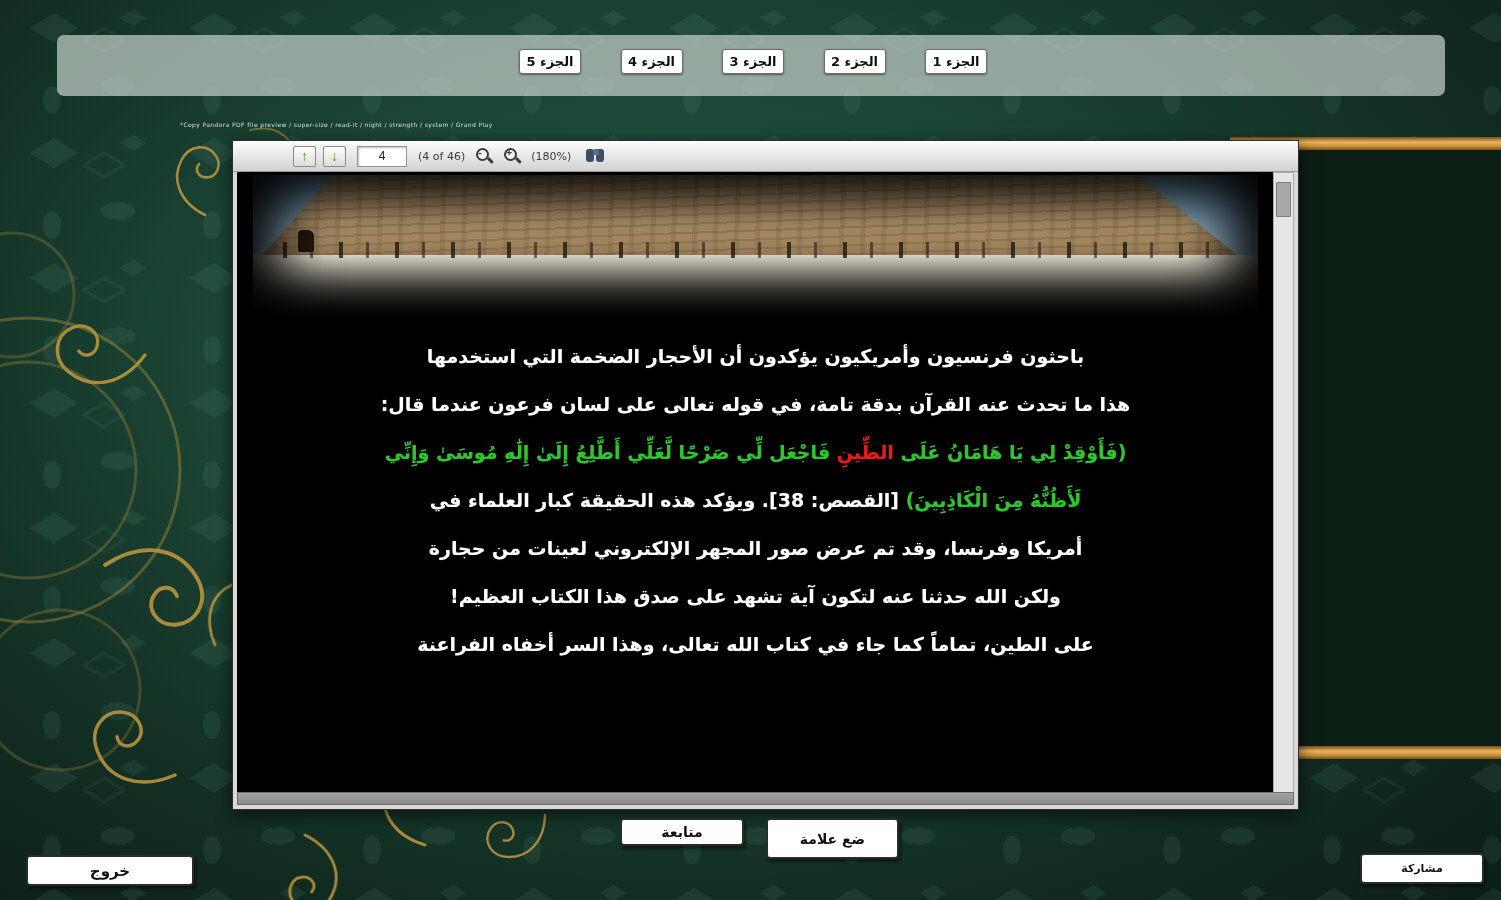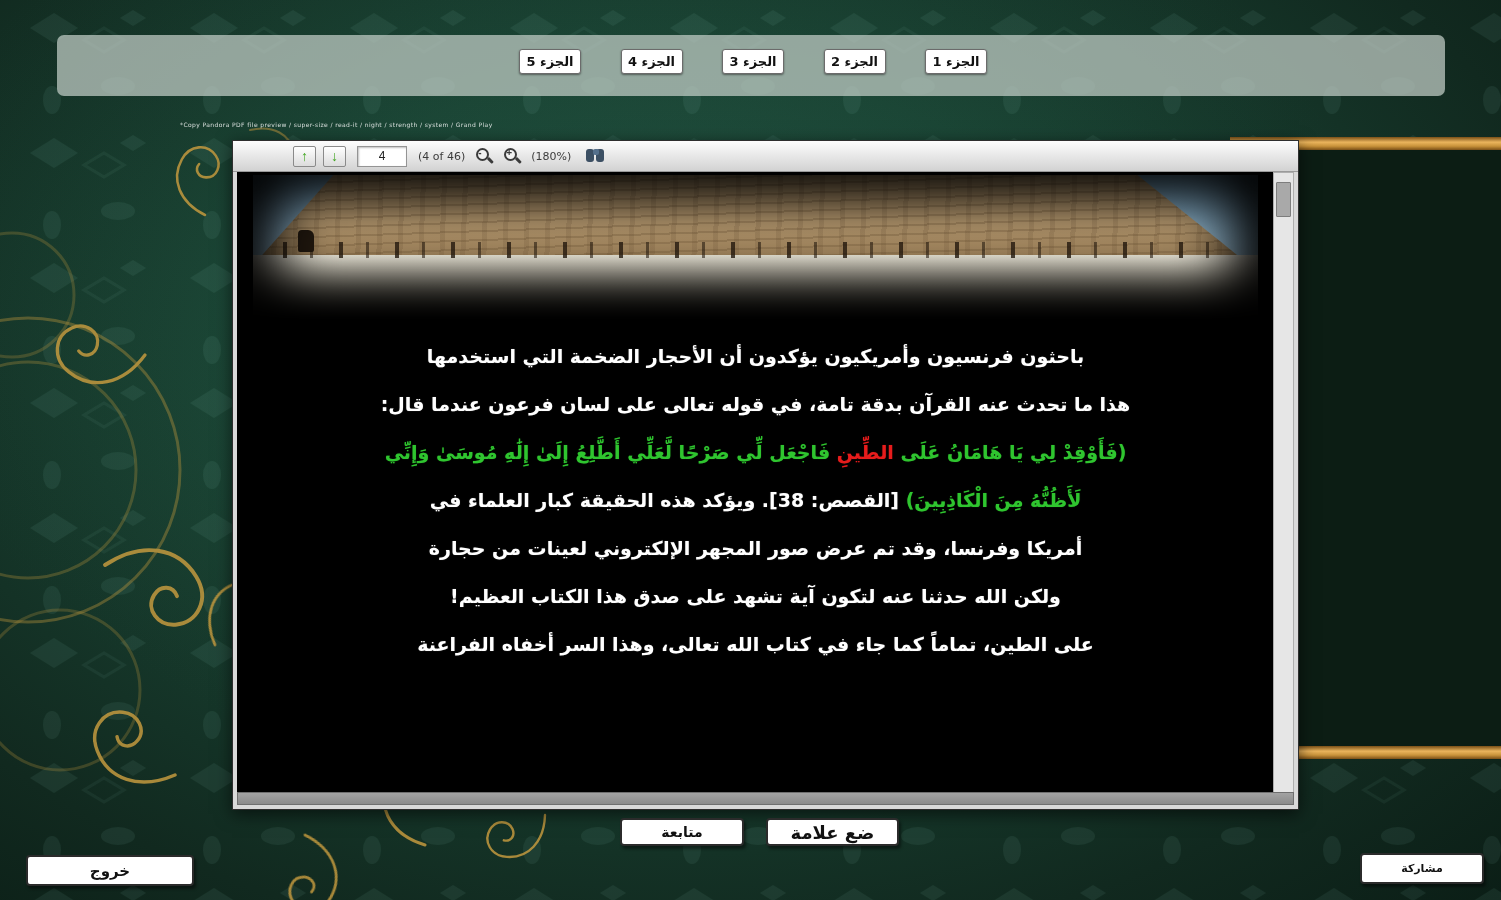--- a/index.html
+++ b/index.html
@@ -86,21 +86,21 @@
   .vthumb{position:absolute;left:2px;top:9px;width:13px;height:33px;background:#a9a9a9;
     border:1px solid #7d7d7d;border-radius:1px;}
   .hscroll{position:absolute;left:4px;right:4px;bottom:4px;height:11px;
     background:linear-gradient(#a3a3a3,#8b8b8b);border:1px solid #6f6f6f;}
 
   
   .footbtn{position:absolute;z-index:6;background:#fff;border:2px solid #2b2b2b;border-radius:4px;
     font-family:"DejaVu Sans",sans-serif;font-weight:bold;color:#111;cursor:pointer;
     box-shadow:2px 3px 3px rgba(0,0,0,.45);}
   #btn-continue{left:620px;top:818px;width:124px;height:28px;font-size:14px;}
-  #btn-bookmark{left:766px;top:818px;width:133px;height:28px;font-size:18px;}
+  #btn-bookmark{left:766px;top:818px;width:133px;height:41px;font-size:14px;}
   #btn-exit{left:26px;top:855px;width:168px;height:31px;font-size:15px;border-width:2px;}
   #btn-share{left:1360px;top:853px;width:124px;height:31px;font-size:11px;}
 </style>
 </head>
 <body>
 
 <div id="stage">
 
   <svg class="deco" width="1501" height="900" viewBox="0 0 1501 900">
     <defs>

